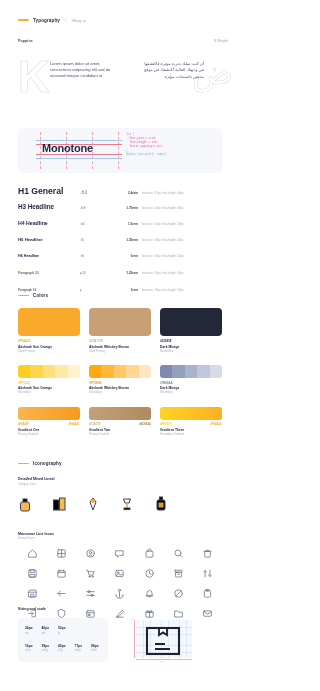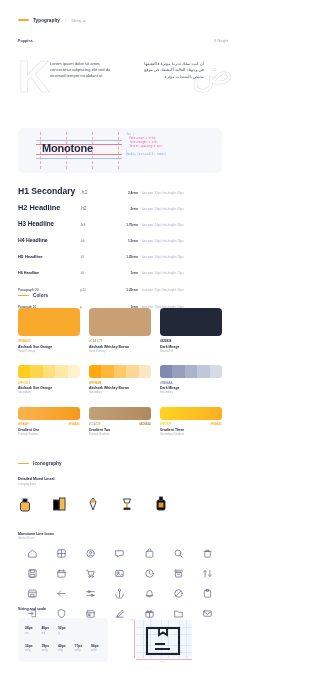--- a/index.html
+++ b/index.html
@@ -195,30 +195,24 @@
       <div>&nbsp;&nbsp;<span class="c-prop">font-size:</span><span class="c-val">2.4rem;</span></div>
       <div>&nbsp;&nbsp;<span class="c-prop">line-height:</span><span class="c-val">1.4em;</span></div>
       <div>&nbsp;&nbsp;<span class="c-prop">letter-spacing:</span><span class="c-val">0.4px;</span></div>
       <div><span class="c-brace">}</span></div>
       <div><span class="c-at">@media (max-width: 768px)</span></div>
     </div>
   </div>
 
   <div class="scale">
       <div class="scale-row">
-        <span class="s-name" style="font-size:8.6px;font-weight:700">H1 Secondary</span>
+        <span class="s-name" style="font-size:8.6px;font-weight:700">H1 General</span>
         <span class="s-tag" style="font-size:5.332px">.h1</span>
         <span class="s-rem">2.4rem</span>
         <span class="s-spec">font-size: 32px; line-height: 40px</span>
-      </div>
-      <div class="scale-row">
-        <span class="s-name" style="font-size:7.4px;font-weight:700">H2 Headline</span>
-        <span class="s-tag" style="font-size:4.588px">.h2</span>
-        <span class="s-rem">2rem</span>
-        <span class="s-spec">font-size: 28px; line-height: 40px</span>
       </div>
       <div class="scale-row">
         <span class="s-name" style="font-size:6.3px;font-weight:700">H3 Headline</span>
         <span class="s-tag" style="font-size:3.9059999999999997px">.h3</span>
         <span class="s-rem">1.75rem</span>
         <span class="s-spec">font-size: 24px; line-height: 36px</span>
       </div>
       <div class="scale-row">
         <span class="s-name" style="font-size:5.2px;font-weight:700">H4 Headline</span>
         <span class="s-tag" style="font-size:3.224px">.h4</span>

